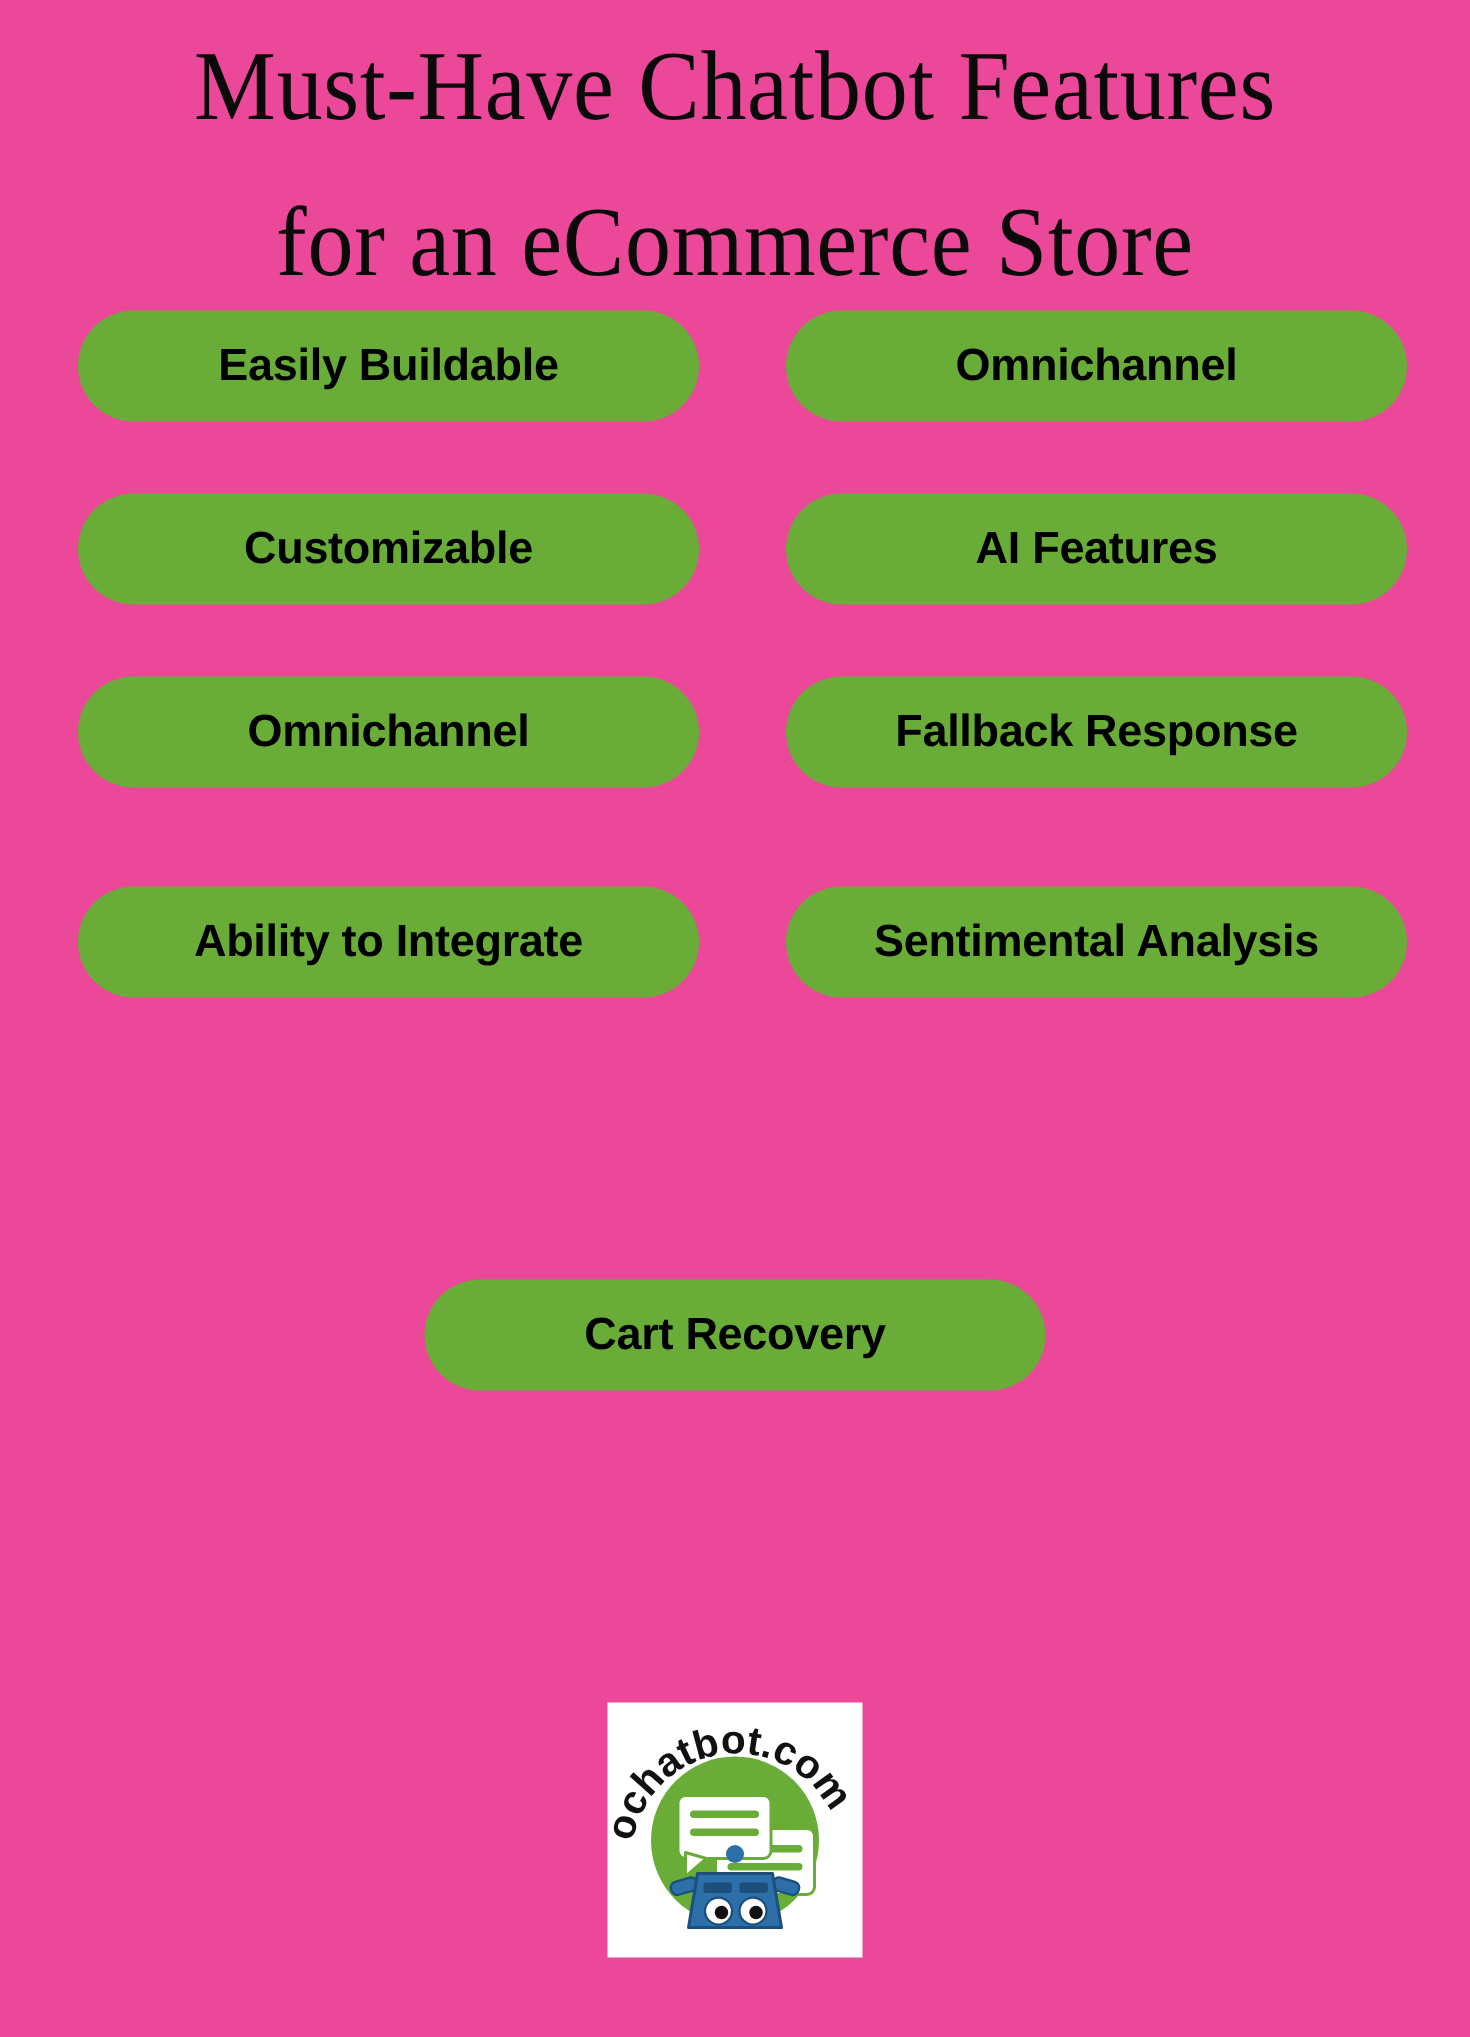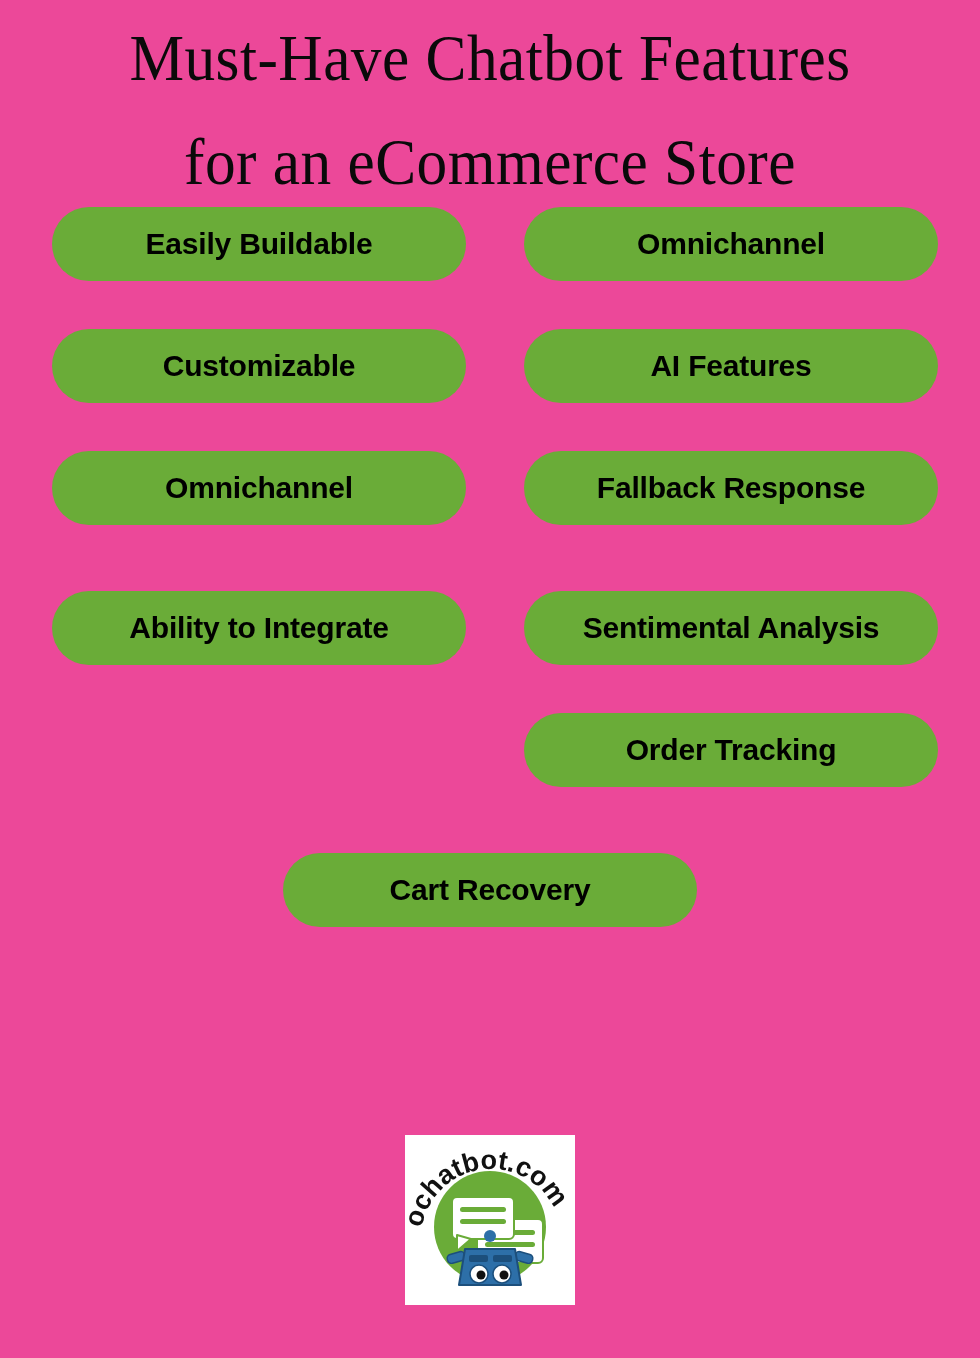--- a/index.html
+++ b/index.html
@@ -138,21 +138,20 @@
       <div class="pill pill-right">Fallback Response</div>
     </div>
 
     <div class="pill-row">
       <div class="pill pill-right">Sentimental Analysis</div>
       <div class="pill pill-left">Ability to Integrate</div>
     </div>
 
 
     <div class="pill-row gap-wide">
-      <div class="pill pill-right">Order Tracking</div>
     </div>
 
     <div class="row-single">
       <div class="pill pill-center">Cart Recovery</div>
     </div>
 
   </div>
 
   <div class="logo-card">
     <svg class="logo-svg" viewBox="0 0 170 170" aria-hidden="true">

